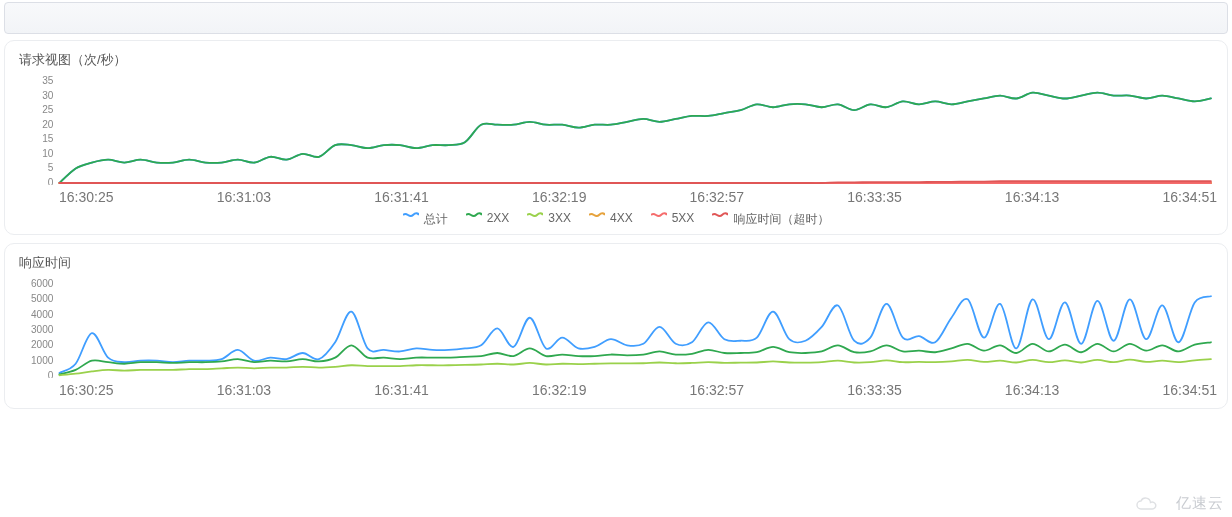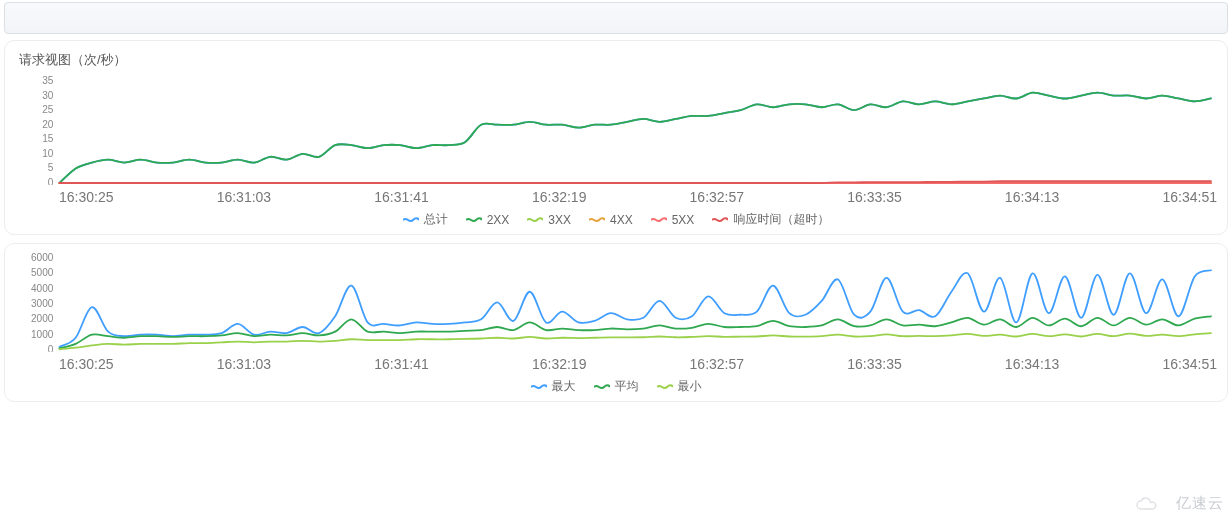--- a/index.html
+++ b/index.html
@@ -44,21 +44,21 @@
   .x-labels span { white-space: nowrap; }
   .legend {
     display: flex;
     justify-content: center;
     gap: 18px;
     margin-top: 6px;
     flex-wrap: wrap;
   }
   .legend-item {
     display: flex;
-    align-items: center;
+    align-items: flex-start;
     gap: 5px;
     color: #666;
     font-size: 12px;
     cursor: pointer;
   }
   .legend-swatch {
     width: 16px;
     height: 8px;
     display: inline-block;
   }
@@ -157,20 +157,21 @@
           <svg width="16" height="8" viewBox="0 0 16 8">
             <path d="M0 4 C4 0, 6 8, 10 4 S16 4,16 4" fill="none" stroke="#E05656" stroke-width="2"></path>
           </svg>
         </span>
         <span>响应时间（超时）</span>
       </div>
     </div>
 </div>
 
 <div class="panel">
+  <div class="panel-title">响应时间</div>
   <div class="chart-wrap">
     <svg class="chart-svg" viewBox="0 0 1190 100" preserveAspectRatio="none" style="height: 100px;">
         <text x="38" y="101" text-anchor="end" font-size="10" fill="#888">0</text>
         <text x="38" y="85.66666666666667" text-anchor="end" font-size="10" fill="#888">1000</text>
         <text x="38" y="70.33333333333334" text-anchor="end" font-size="10" fill="#888">2000</text>
         <text x="38" y="55" text-anchor="end" font-size="10" fill="#888">3000</text>
         <text x="38" y="39.66666666666667" text-anchor="end" font-size="10" fill="#888">4000</text>
         <text x="38" y="24.33333333333333" text-anchor="end" font-size="10" fill="#888">5000</text>
         <text x="38" y="9" text-anchor="end" font-size="10" fill="#888">6000</text>
         <path d="M44,94.93333333333334 C46.67605633802817,93.4 54.70422535211268,92.37777777777778 60.056338028169016,85.73333333333333 C65.40845070422536,79.08888888888889 70.7605633802817,56.08888888888889 76.11267605633803,55.06666666666666 C81.46478873239437,54.04444444444444 86.8169014084507,74.74444444444444 92.16901408450704,79.6 C97.52112676056338,84.45555555555555 102.87323943661973,83.6888888888889 108.22535211267606,84.2 C113.5774647887324,84.71111111111111 118.92957746478874,82.92222222222223 124.28169014084507,82.66666666666667 C129.6338028169014,82.41111111111111 134.98591549295773,82.41111111111111 140.33802816901408,82.66666666666667 C145.69014084507043,82.92222222222223 151.04225352112675,84.2 156.3943661971831,84.2 C161.74647887323945,84.2 167.0985915492958,82.92222222222223 172.45070422535213,82.66666666666667 C177.80281690140845,82.41111111111111 183.15492957746477,82.92222222222223 188.50704225352112,82.66666666666667 C193.85915492957747,82.41111111111111 199.2112676056338,82.92222222222222 204.56338028169014,81.13333333333333 C209.9154929577465,79.34444444444443 215.26760563380282,71.67777777777778 220.61971830985914,71.93333333333334 C225.97183098591546,72.1888888888889 231.3239436619718,81.3888888888889 236.67605633802816,82.66666666666667 C242.0281690140845,83.94444444444444 247.38028169014083,79.85555555555555 252.73239436619718,79.6 C258.0845070422535,79.34444444444443 263.4366197183099,81.89999999999999 268.7887323943662,81.13333333333333 C274.14084507042253,80.36666666666666 279.49295774647885,75 284.8450704225352,75 C290.1971830985915,75 295.54929577464793,82.92222222222222 300.90140845070425,81.13333333333333 C306.2535211267606,79.34444444444443 311.6056338028169,72.18888888888888 316.9577464788732,64.26666666666667 C322.30985915492954,56.34444444444445 327.6619718309859,32.57777777777778 333.01408450704224,33.60000000000001 C338.36619718309856,34.622222222222234 343.71830985915494,64.01111111111112 349.07042253521126,70.4 C354.4225352112676,76.78888888888889 359.77464788732397,71.42222222222223 365.1267605633803,71.93333333333334 C370.4788732394366,72.44444444444444 375.830985915493,73.72222222222223 381.1830985915493,73.46666666666667 C386.53521126760563,73.21111111111111 391.88732394366195,70.65555555555557 397.2394366197183,70.4 C402.5915492957746,70.14444444444445 407.94366197183103,71.67777777777778 413.29577464788736,71.93333333333334 C418.6478873239437,72.1888888888889 424,72.1888888888889 429.3521126760563,71.93333333333334 C434.70422535211264,71.67777777777778 440.056338028169,71.16666666666667 445.40845070422534,70.4 C450.76056338028167,69.63333333333334 456.11267605633805,70.65555555555557 461.46478873239437,67.33333333333334 C466.8169014084507,64.01111111111112 472.16901408450707,50.21111111111111 477.5211267605634,50.46666666666666 C482.8732394366197,50.722222222222214 488.22535211267603,70.65555555555557 493.57746478873236,68.86666666666667 C498.9295774647887,67.07777777777778 504.2816901408451,39.47777777777778 509.63380281690144,39.733333333333334 C514.9859154929578,39.98888888888889 520.338028169014,67.07777777777778 525.6901408450703,70.4 C531.0422535211267,73.72222222222223 536.3943661971831,59.666666666666664 541.7464788732394,59.666666666666664 C547.0985915492957,59.666666666666664 552.4507042253522,68.86666666666667 557.8028169014085,70.4 C563.1549295774648,71.93333333333334 568.5070422535211,70.4 573.8591549295775,68.86666666666667 C579.2112676056338,67.33333333333334 584.5633802816901,61.45555555555555 589.9154929577464,61.199999999999996 C595.2676056338028,60.94444444444444 600.6197183098592,66.56666666666668 605.9718309859155,67.33333333333334 C611.3239436619718,68.10000000000001 616.6760563380282,68.86666666666667 622.0281690140845,65.80000000000001 C627.3802816901408,62.73333333333334 632.7323943661971,48.93333333333334 638.0845070422534,48.93333333333334 C643.4366197183098,48.93333333333334 648.7887323943662,63.244444444444454 654.1408450704225,65.80000000000001 C659.4929577464789,68.35555555555557 664.8450704225353,67.84444444444445 670.1971830985916,64.26666666666667 C675.5492957746479,60.68888888888888 680.9014084507043,44.84444444444444 686.2535211267606,44.33333333333333 C691.6056338028169,43.822222222222216 696.9577464788732,58.133333333333326 702.3098591549295,61.199999999999996 C707.6619718309859,64.26666666666667 713.0140845070423,62.98888888888889 718.3661971830986,62.733333333333334 C723.7183098591549,62.47777777777778 729.0704225352113,64.52222222222221 734.4225352112676,59.666666666666664 C739.7746478873239,54.81111111111111 745.1267605633802,33.344444444444456 750.4788732394366,33.60000000000001 C755.8309859154929,33.85555555555556 761.1830985915493,56.34444444444444 766.5352112676056,61.199999999999996 C771.887323943662,66.05555555555554 777.2394366197184,64.77777777777777 782.5915492957747,62.733333333333334 C787.943661971831,60.68888888888889 793.2957746478874,54.81111111111112 798.6478873239437,48.93333333333334 C804,43.05555555555556 809.3521126760563,25.166666666666668 814.7042253521126,27.46666666666667 C820.056338028169,29.76666666666667 825.4084507042253,57.36666666666667 830.7605633802816,62.733333333333334 C836.1126760563379,68.1 841.4647887323944,65.8 846.8169014084507,59.666666666666664 C852.169014084507,53.53333333333333 857.5211267605634,25.933333333333337 862.8732394366198,25.933333333333337 C868.2253521126761,25.933333333333337 873.5774647887324,54.3 878.9295774647887,59.666666666666664 C884.2816901408451,65.03333333333333 889.6338028169014,57.36666666666667 894.9859154929577,58.13333333333333 C900.338028169014,58.9 905.6901408450705,67.33333333333333 911.0422535211268,64.26666666666667 C916.3943661971831,61.2 921.7464788732394,46.88888888888889 927.0985915492957,39.733333333333334 C932.4507042253521,32.577777777777776 937.8028169014084,18.011111111111106 943.1549295774647,21.33333333333333 C948.507042253521,24.65555555555555 953.8591549295775,58.9 959.2112676056338,59.666666666666664 C964.5633802816901,60.43333333333333 969.9154929577466,24.144444444444446 975.2676056338029,25.933333333333337 C980.6197183098592,27.72222222222223 985.9718309859155,71.16666666666667 991.3239436619718,70.4 C996.6760563380282,69.63333333333334 1002.0281690140845,22.866666666666664 1007.3802816901408,21.33333333333333 C1012.7323943661971,19.799999999999994 1018.0845070422534,60.68888888888888 1023.4366197183098,61.199999999999996 C1028.7887323943662,61.71111111111111 1034.1408450704225,23.633333333333322 1039.4929577464789,24.39999999999999 C1044.8450704225352,25.16666666666666 1050.1971830985915,66.05555555555557 1055.5492957746478,65.80000000000001 C1060.9014084507041,65.54444444444445 1066.2535211267607,23.377777777777787 1071.605633802817,22.866666666666674 C1076.9577464788733,22.35555555555556 1082.3098591549297,62.988888888888894 1087.661971830986,62.733333333333334 C1093.0140845070423,62.477777777777774 1098.3661971830986,21.588888888888885 1103.718309859155,21.33333333333333 C1109.0704225352113,21.077777777777772 1114.4225352112676,60.17777777777777 1119.774647887324,61.199999999999996 C1125.1267605633802,62.22222222222222 1130.4788732394366,26.955555555555556 1135.8309859154929,27.46666666666667 C1141.1830985915492,27.97777777777778 1146.5352112676057,64.77777777777777 1151.887323943662,64.26666666666667 C1157.2394366197184,63.75555555555555 1162.5915492957747,32.066666666666656 1167.943661971831,24.39999999999999 C1173.2957746478874,16.733333333333324 1181.323943661972,19.288888888888888 1184,18.266666666666666" fill="none" stroke="#409EFF" stroke-width="1.8" stroke-linejoin="round" stroke-linecap="round"></path>
@@ -181,46 +182,20 @@
         <span>16:30:25</span>
         <span>16:31:03</span>
         <span>16:31:41</span>
         <span>16:32:19</span>
         <span>16:32:57</span>
         <span>16:33:35</span>
         <span>16:34:13</span>
         <span>16:34:51</span>
       </div>
   </div>
-  <div class="legend">
-      <div class="legend-item">
-        <span class="legend-swatch">
-          <svg width="16" height="8" viewBox="0 0 16 8">
-            <path d="M0 4 C4 0, 6 8, 10 4 S16 4,16 4" fill="none" stroke="#409EFF" stroke-width="2"></path>
-          </svg>
-        </span>
-        <span>最大</span>
-      </div>
-      <div class="legend-item">
-        <span class="legend-swatch">
-          <svg width="16" height="8" viewBox="0 0 16 8">
-            <path d="M0 4 C4 0, 6 8, 10 4 S16 4,16 4" fill="none" stroke="#2FA84F" stroke-width="2"></path>
-          </svg>
-        </span>
-        <span>平均</span>
-      </div>
-      <div class="legend-item">
-        <span class="legend-swatch">
-          <svg width="16" height="8" viewBox="0 0 16 8">
-            <path d="M0 4 C4 0, 6 8, 10 4 S16 4,16 4" fill="none" stroke="#9AD14B" stroke-width="2"></path>
-          </svg>
-        </span>
-        <span>最小</span>
-      </div>
-    </div>
 </div>
 
 <div class="watermark">
   <svg width="22" height="14" viewBox="0 0 22 14">
     <path d="M6 12a4 4 0 010-8 5 5 0 019.5 1.5A3.5 3.5 0 1117 12H6z" fill="none" stroke="#c9ccd1" stroke-width="1.4"></path>
   </svg>
   <span>亿速云</span>
 </div>
 
 </body></html>

